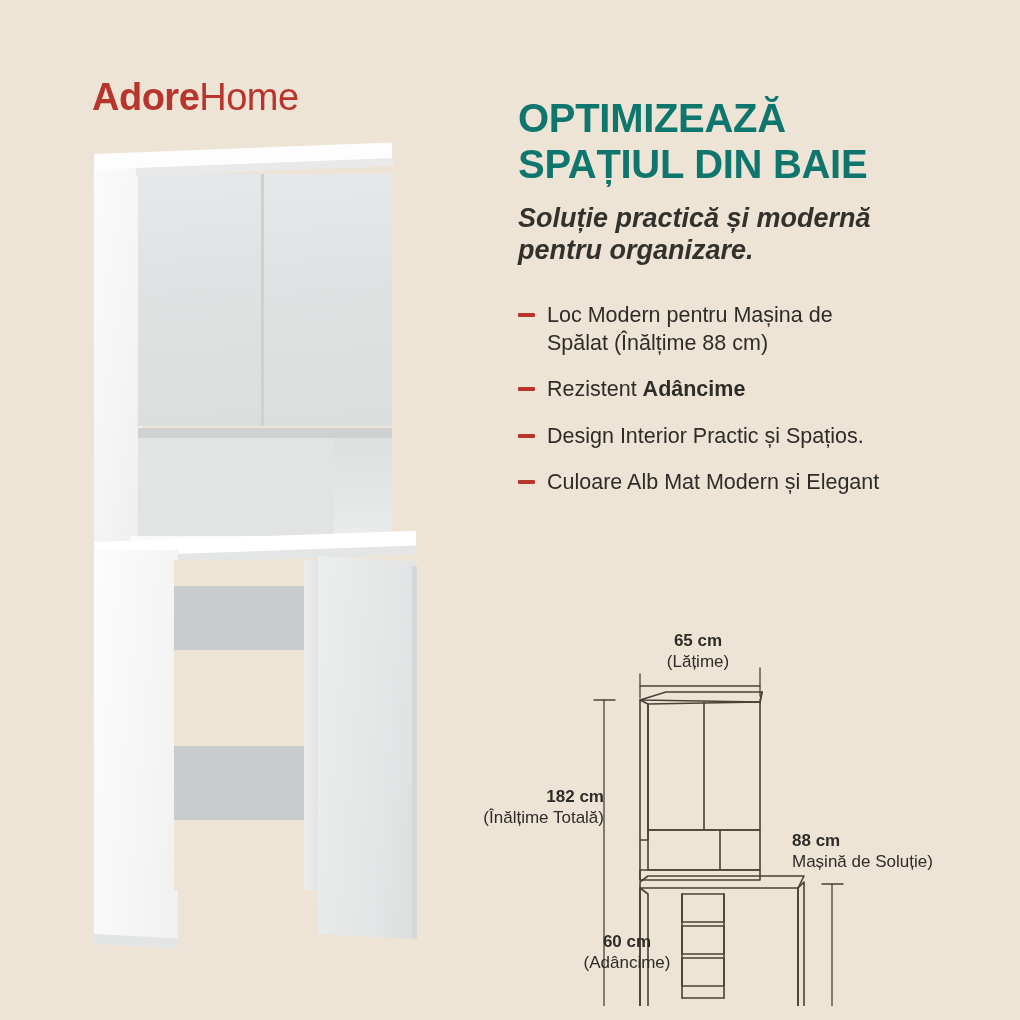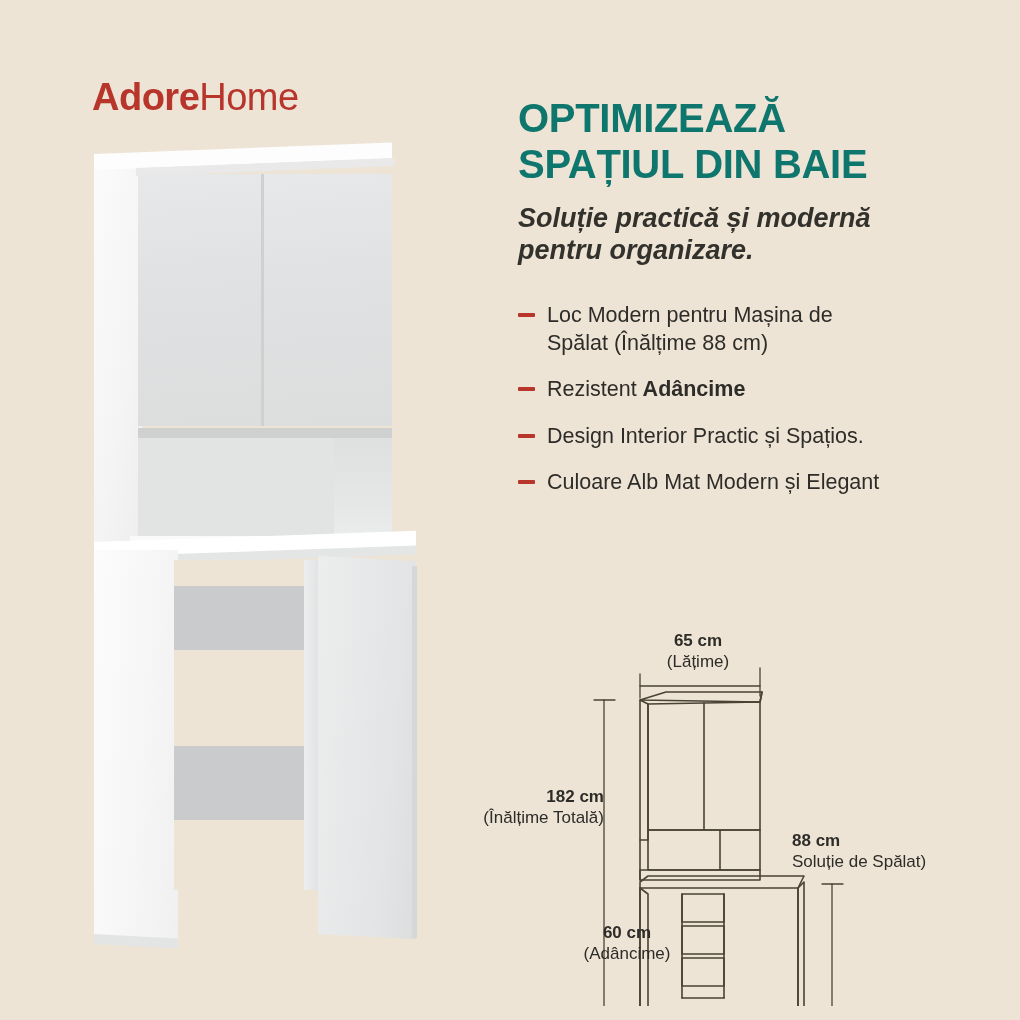--- a/index.html
+++ b/index.html
@@ -291,21 +291,21 @@
     line-height: 1.24;
     color: #2e2c28;
     white-space: nowrap;
   }
   .dim-label .val { font-weight: 700; display: block; }
   .dim-label .unit { font-weight: 400; display: block; }
 
   .lbl-width  { left: 186px; top: 4px;   text-align: center; width: 120px; }
   .lbl-height { left: 0px;   top: 160px; text-align: right;  width: 152px; }
   .lbl-wm     { left: 340px; top: 192px; text-align: left;   width: 200px; margin-top: 12px; }
-  .lbl-depth  { left: 110px; top: 296px; text-align: center; width: 130px; }
+  .lbl-depth  { left: 110px; top: 305px; text-align: center; width: 130px; }
 </style>
 </head>
 <body>
 
 <div class="page">
 
   <div class="logo">
     <span class="logo-adore">Adore</span><span class="logo-home">Home</span>
   </div>
 
@@ -433,21 +433,21 @@
       <span class="unit">(Lățime)</span>
     </div>
 
     <div class="dim-label lbl-height">
       <span class="val">182 cm</span>
       <span class="unit">(Înălțime Totală)</span>
     </div>
 
     <div class="dim-label lbl-wm">
       <span class="val">88 cm</span>
-      <span class="unit">Soluție de Spălat)</span>
+      <span class="unit">Mașină de Soluție)</span>
     </div>
 
     <div class="dim-label lbl-depth">
       <span class="val">60 cm</span>
       <span class="unit">(Adâncime)</span>
     </div>
 
   </div>
 
 </div>

